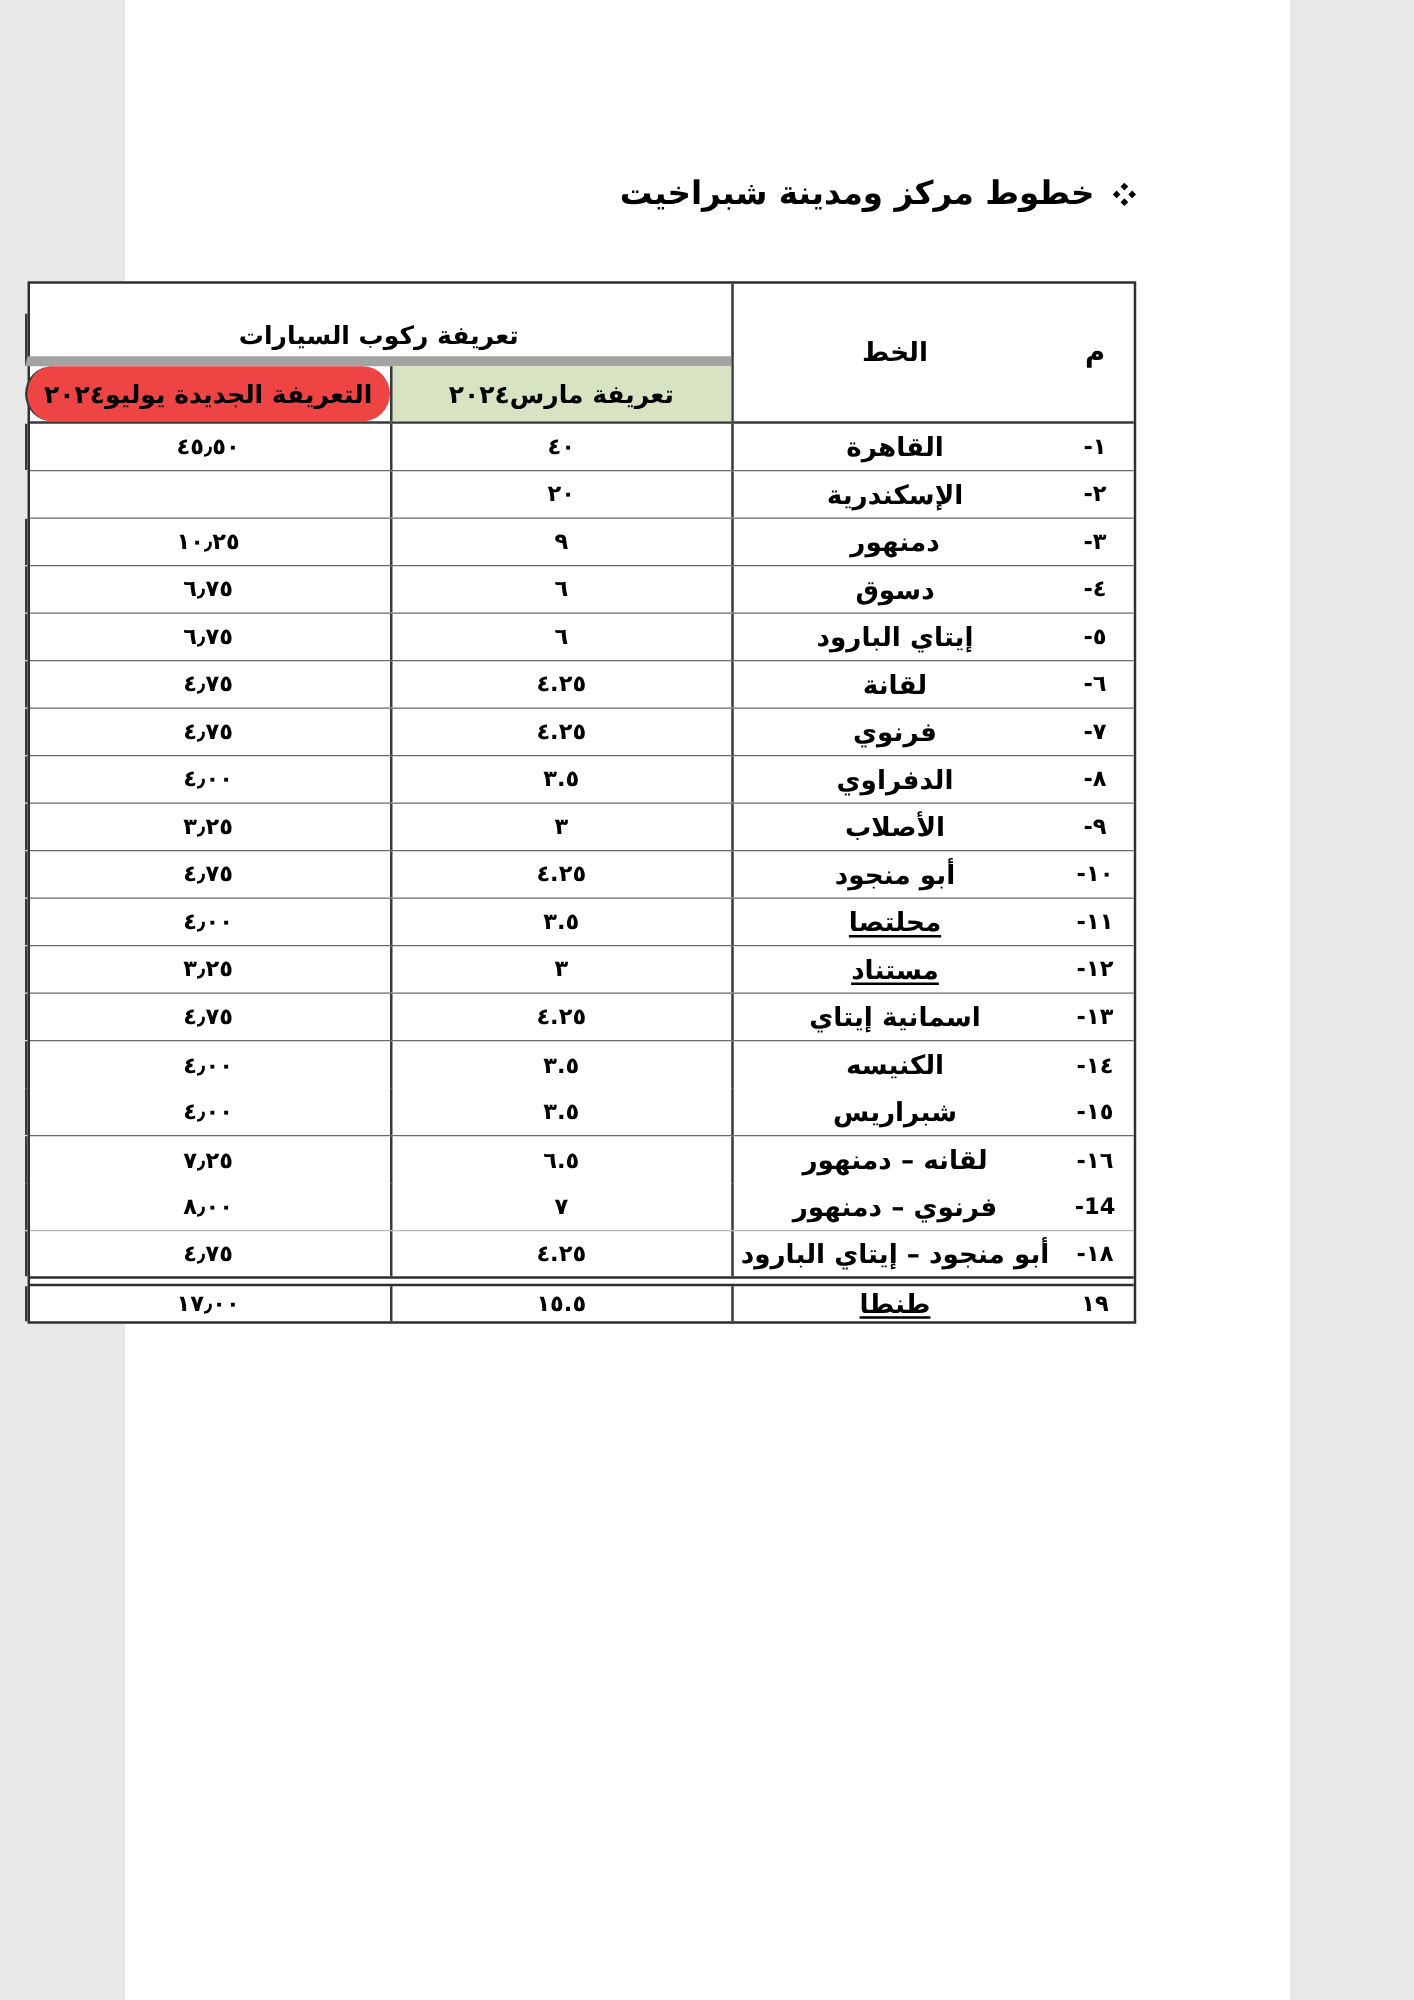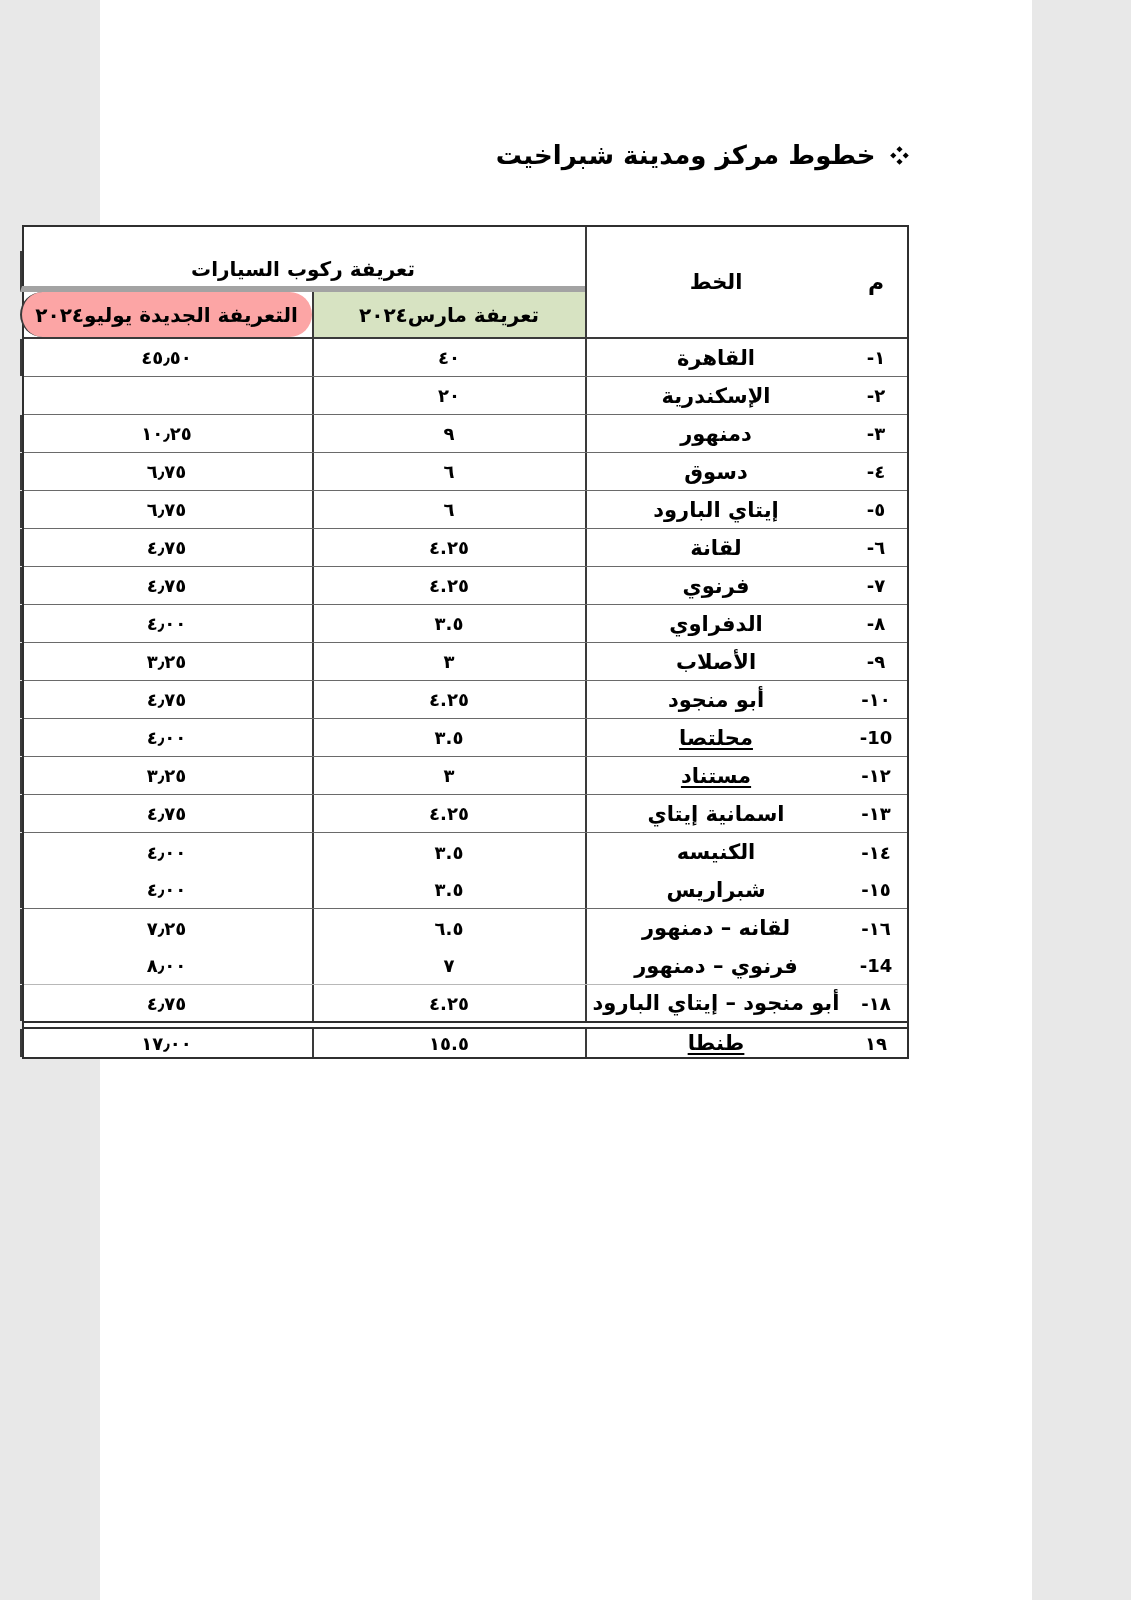--- a/index.html
+++ b/index.html
@@ -40,21 +40,21 @@
   .march-col { flex: 0 0 273px; width: 273px; }
   .july-col  { flex: 0 0 292px; width: 292px; }
   .v-border { border-left: 2px solid #3a3a3a; }
 
   .thead { display: flex; height: 112px; border-bottom: 2px solid #3a3a3a; }
   .thead .no-col   { font-size: 22px; }
   .thead .line-col { font-size: 21px; }
   .fare-group { flex: 0 0 565px; display: flex; flex-direction: column; }
   .fare-group-title {
     height: 53px; font-size: 20px;
-    border-bottom: 6px solid #a3a3a3;
+    border-bottom: 8px solid #a3a3a3;
     margin-top: 24px;
   }
   .fare-sub { display: flex; height: 59px; }
   .fare-sub .cell { font-size: 20px; }
 
   .trow { display: flex; height: 38px; border-bottom: 1px solid #6a6a6a; }
   .trow .no-cell    { font-size: 18px; }
   .trow .line-cell  { font-size: 21px; }
   .trow .march-cell { font-size: 18px; }
   .trow .july-cell  { font-size: 18px; margin-left: 44px; }
@@ -85,21 +85,21 @@
 
   <div class="fare-table">
 
     <div class="thead">
       <div class="cell no-col">م</div>
       <div class="cell line-col v-border">الخط</div>
       <div class="fare-group">
         <div class="cell fare-group-title v-border">تعريفة ركوب السيارات</div>
         <div class="fare-sub">
           <div class="cell march-col v-border green" style="background: rgb(215, 227, 194);">تعريفة مارس٢٠٢٤</div>
-          <div class="cell july-col v-border green" style="background: #fca5a5; border-radius: 26px;">التعريفة الجديدة يوليو٢٠٢٤</div>
+          <div class="cell july-col v-border green" style="background: #ef4444; border-radius: 26px;">التعريفة الجديدة يوليو٢٠٢٤</div>
         </div>
       </div>
     </div>
 
     <div class="tbody" id="tbody">
         <div class="trow">
     <div class="cell no-col no-cell">١-</div>
     <div class="cell line-col v-border line-cell">القاهرة</div>
     <div class="cell march-col v-border march-cell">٤٠</div>
     <div class="cell july-col v-border july-cell">٤٥٫٥٠</div>
@@ -151,21 +151,21 @@
     <div class="cell march-col v-border march-cell">٣</div>
     <div class="cell july-col v-border july-cell">٣٫٢٥</div>
   </div>
         <div class="trow">
     <div class="cell no-col no-cell">١٠-</div>
     <div class="cell line-col v-border line-cell">أبو منجود</div>
     <div class="cell march-col v-border march-cell">٤.٢٥</div>
     <div class="cell july-col v-border july-cell">٤٫٧٥</div>
   </div>
         <div class="trow underlined">
-    <div class="cell no-col no-cell">10-</div>
+    <div class="cell no-col no-cell">١١-</div>
     <div class="cell line-col v-border line-cell">محلتصا</div>
     <div class="cell march-col v-border march-cell">٣.٥</div>
     <div class="cell july-col v-border july-cell">٤٫٠٠</div>
   </div>
         <div class="trow underlined">
     <div class="cell no-col no-cell">١٢-</div>
     <div class="cell line-col v-border line-cell">مستناد</div>
     <div class="cell march-col v-border march-cell">٣</div>
     <div class="cell july-col v-border july-cell">٣٫٢٥</div>
   </div>

